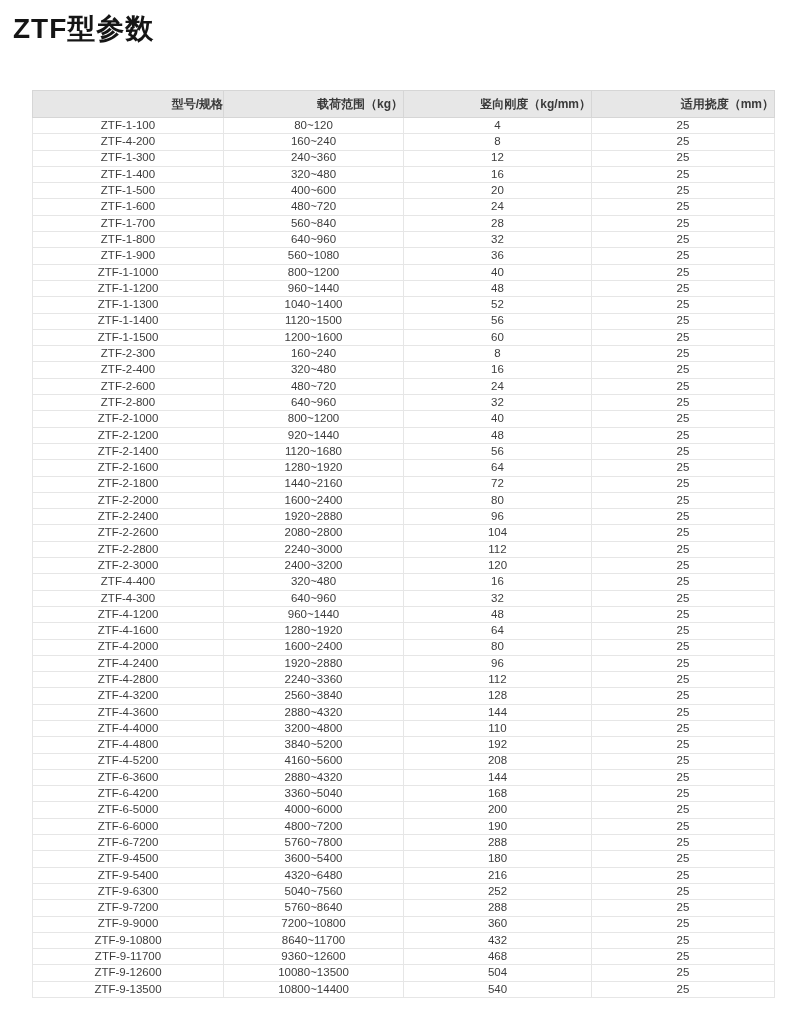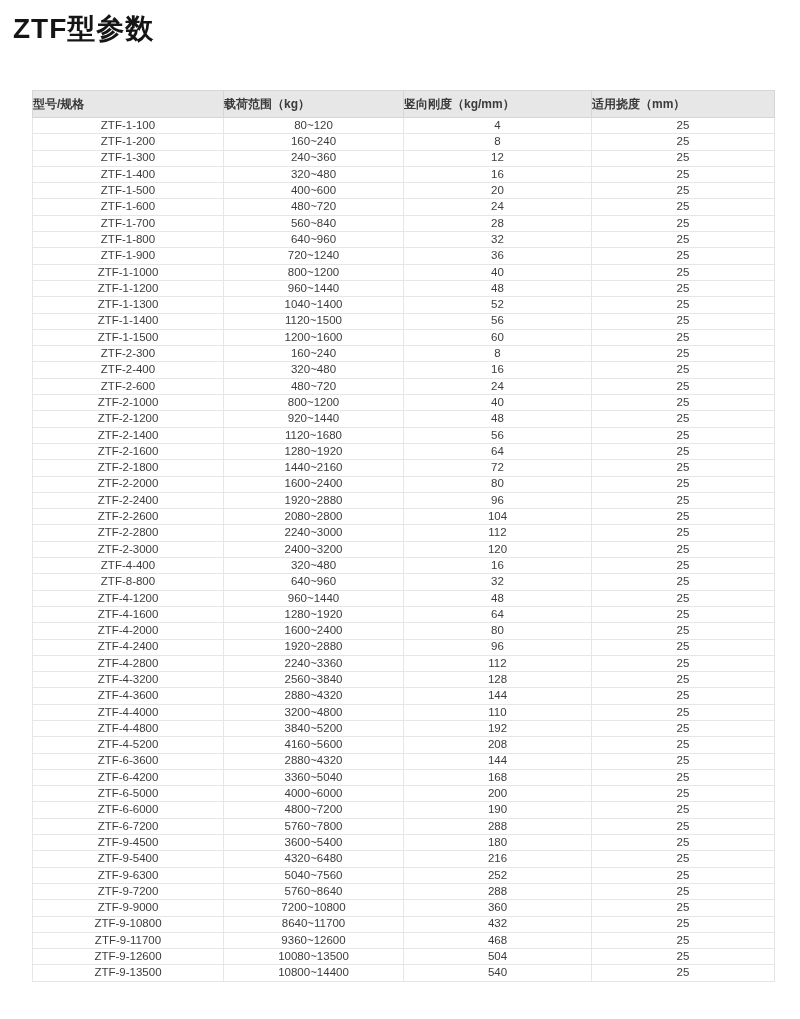--- a/index.html
+++ b/index.html
@@ -33,21 +33,21 @@
     border-collapse: collapse;
     table-layout: fixed;
     border: 1px solid #dcdcdc;
   }
   table.params th {
     background: #e7e7e7;
     height: 27px;
     font-size: 12px;
     font-weight: 700;
     color: #3a3a3a;
-    text-align: left;
+    text-align: right;
     vertical-align: middle;
     border: 1px solid #d6d6d6;
   }
   table.params td {
     height: 16.3px;
     font-size: 11.5px;
     line-height: 1;
     color: #3c3c3c;
     text-align: center;
     vertical-align: middle;
@@ -79,21 +79,21 @@
         </tr>
     </thead>
     <tbody>
         <tr>
           <td>ZTF-1-100</td>
           <td>80~120</td>
           <td>4</td>
           <td>25</td>
         </tr>
         <tr>
-          <td>ZTF-1-200</td>
+          <td>ZTF-4-200</td>
           <td>160~240</td>
           <td>8</td>
           <td>25</td>
         </tr>
         <tr>
           <td>ZTF-1-300</td>
           <td>240~360</td>
           <td>12</td>
           <td>25</td>
         </tr>
@@ -122,21 +122,21 @@
           <td>25</td>
         </tr>
         <tr>
           <td>ZTF-1-800</td>
           <td>640~960</td>
           <td>32</td>
           <td>25</td>
         </tr>
         <tr>
           <td>ZTF-1-900</td>
-          <td>720~1240</td>
+          <td>560~1080</td>
           <td>36</td>
           <td>25</td>
         </tr>
         <tr>
           <td>ZTF-1-1000</td>
           <td>800~1200</td>
           <td>40</td>
           <td>25</td>
         </tr>
         <tr>
@@ -175,20 +175,26 @@
           <td>16</td>
           <td>25</td>
         </tr>
         <tr>
           <td>ZTF-2-600</td>
           <td>480~720</td>
           <td>24</td>
           <td>25</td>
         </tr>
         <tr>
+          <td>ZTF-2-800</td>
+          <td>640~960</td>
+          <td>32</td>
+          <td>25</td>
+        </tr>
+        <tr>
           <td>ZTF-2-1000</td>
           <td>800~1200</td>
           <td>40</td>
           <td>25</td>
         </tr>
         <tr>
           <td>ZTF-2-1200</td>
           <td>920~1440</td>
           <td>48</td>
           <td>25</td>
@@ -241,21 +247,21 @@
           <td>120</td>
           <td>25</td>
         </tr>
         <tr>
           <td>ZTF-4-400</td>
           <td>320~480</td>
           <td>16</td>
           <td>25</td>
         </tr>
         <tr>
-          <td>ZTF-8-800</td>
+          <td>ZTF-4-300</td>
           <td>640~960</td>
           <td>32</td>
           <td>25</td>
         </tr>
         <tr>
           <td>ZTF-4-1200</td>
           <td>960~1440</td>
           <td>48</td>
           <td>25</td>
         </tr>

